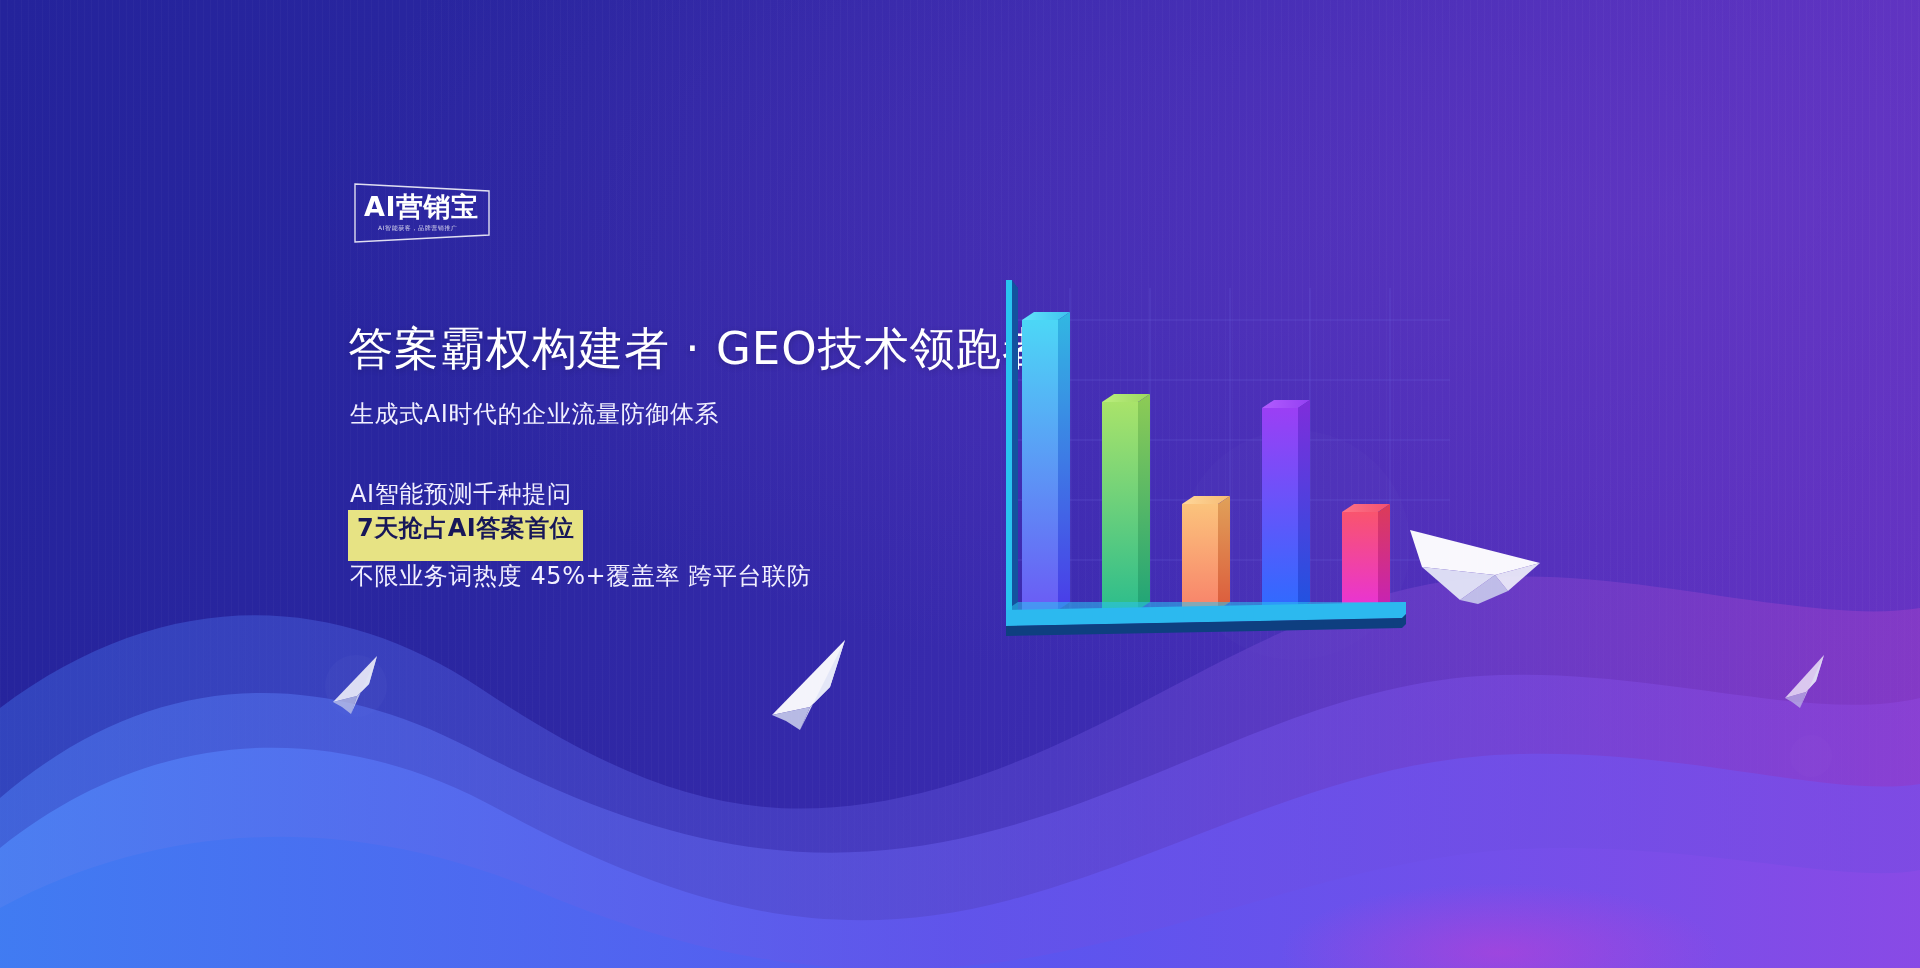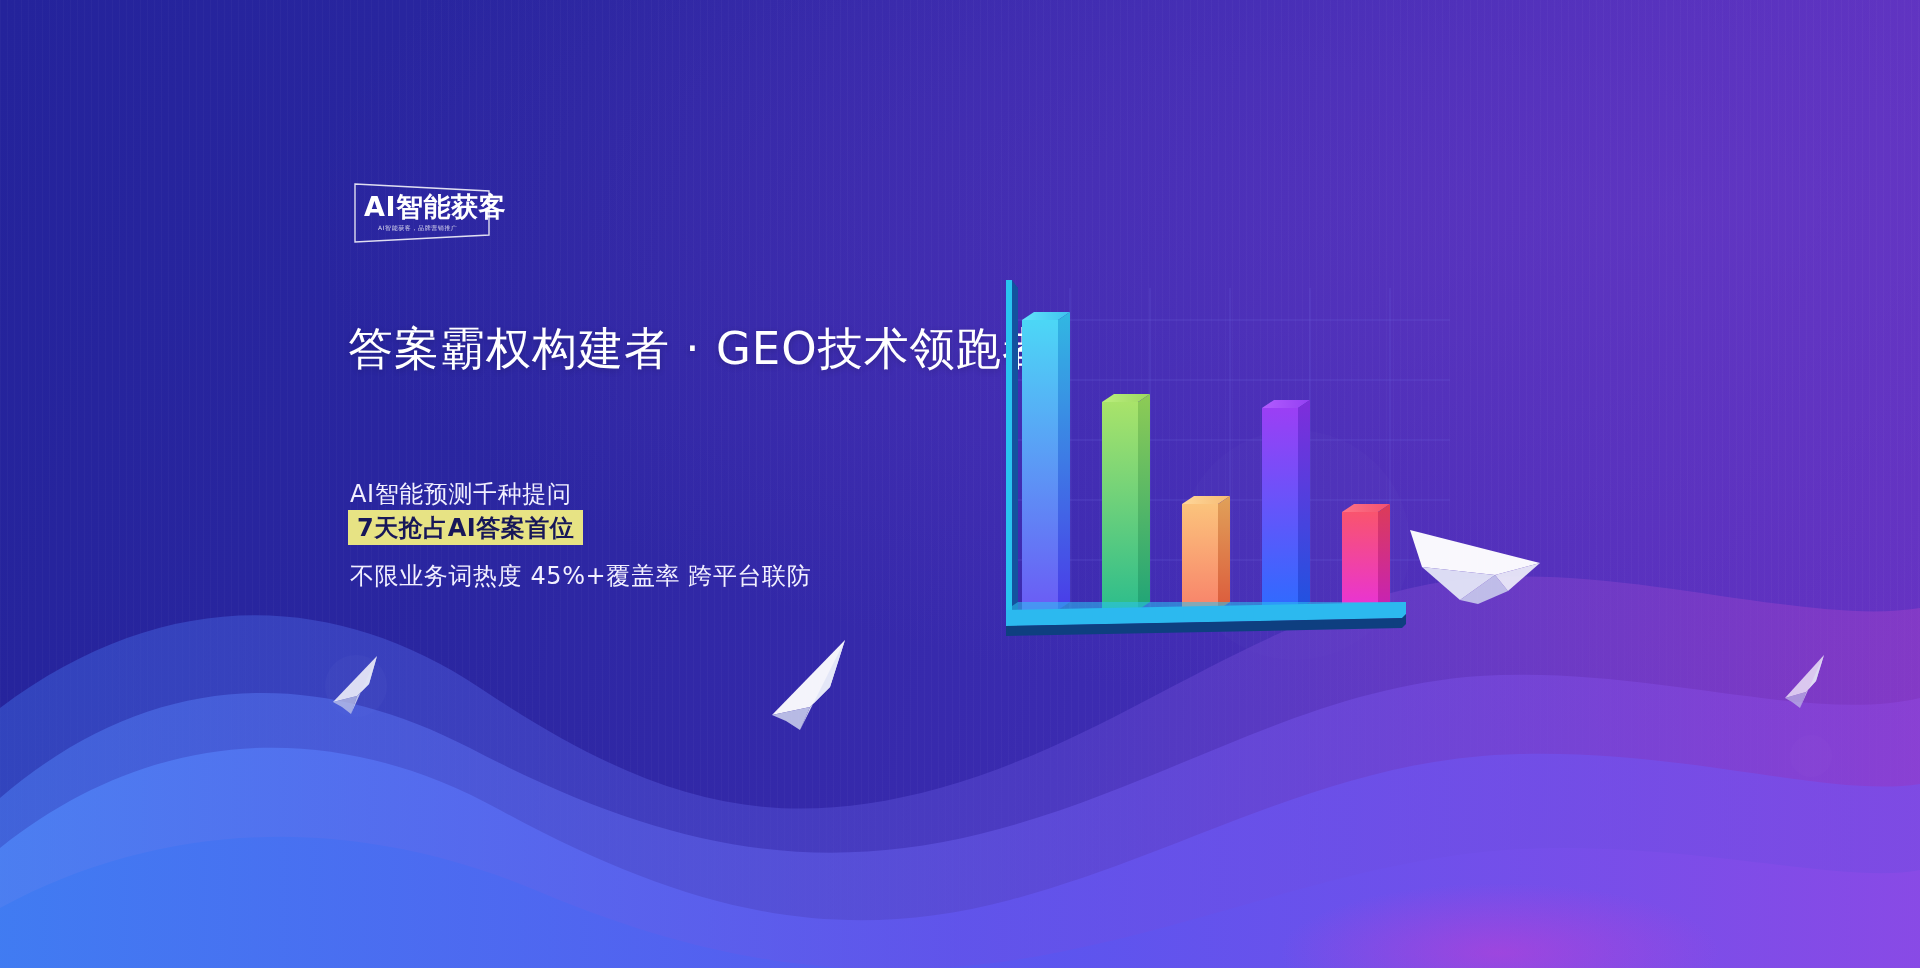--- a/index.html
+++ b/index.html
@@ -65,21 +65,21 @@
   }
   #sub-1 { top:400px; }
   #sub-2 { top:456px;margin-top:24px; }
   #sub-4 { top:562px; }
 
   #sub-3-wrap { position:absolute; left:348px; top:510px; }
   #sub-3 {
     display:inline-block;
     background:#e7e384; color:#171759;
     font-size:24px; font-weight:bold; letter-spacing:0.5px;
-    padding:5px 9px 4px 9px; white-space:nowrap; line-height:1.1;
+    padding:5px 9px 20px 9px; white-space:nowrap; line-height:1.1;
     font-family:"DejaVu Sans","Liberation Sans",sans-serif;
   }
 
   
   #chart { position:absolute; left:960px; top:280px; width:560px; height:400px; }
 
   
   .plane { position:absolute; }
 </style>
 </head>
@@ -133,26 +133,27 @@
     <path d="M0,360 C170,268 360,268 540,344 C720,420 880,440 1060,404
              C1240,368 1380,300 1560,300 C1720,300 1850,336 1920,322 L1920,420 L0,420 Z" fill="url(#wv4)"></path>
 
     <ellipse cx="1500" cy="405" rx="220" ry="70" fill="url(#magenta)"></ellipse>
   </svg>
 
   <div id="logo-block">
     <svg id="logo-frame" viewBox="0 0 140 62">
       <path d="M3,2 L137,9 L137,53 L3,60 Z" fill="none" stroke="#ffffff" stroke-opacity="0.85" stroke-width="1.4"></path>
     </svg>
-    <div id="logo-text">AI智能获客</div>
+    <div id="logo-text">AI营销宝</div>
     <div id="logo-sub">AI智能获客，品牌营销推广</div>
   </div>
 
   <div id="headline">答案霸权构建者 · GEO技术领跑者</div>
 
+  <div class="subline" id="sub-1">生成式AI时代的企业流量防御体系</div>
   <div class="subline" id="sub-2">AI智能预测千种提问</div>
 
   <div id="sub-3-wrap">
     <span id="sub-3">7天抢占AI答案首位</span>
   </div>
 
   <div class="subline" id="sub-4">不限业务词热度 45%+覆盖率 跨平台联防</div>
 
   <svg id="chart" viewBox="0 0 560 400">
     <defs>

